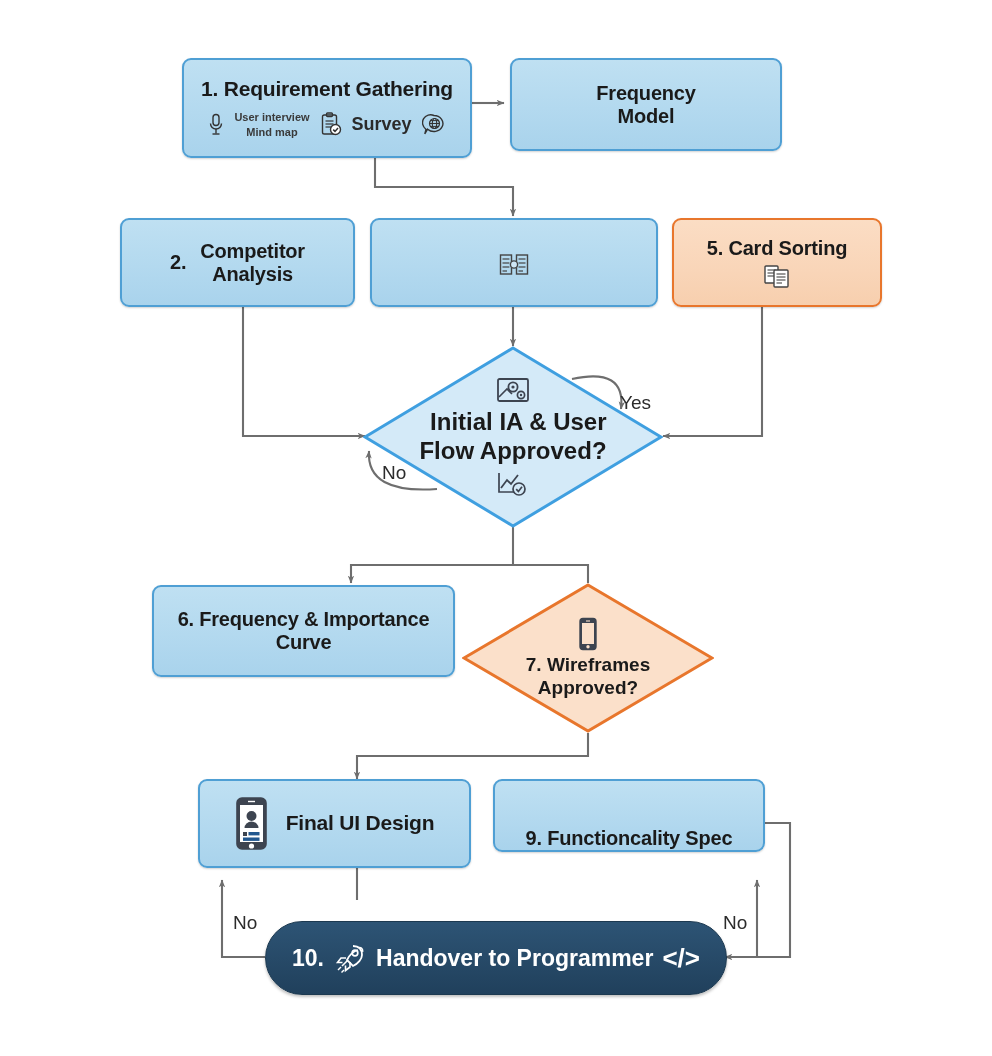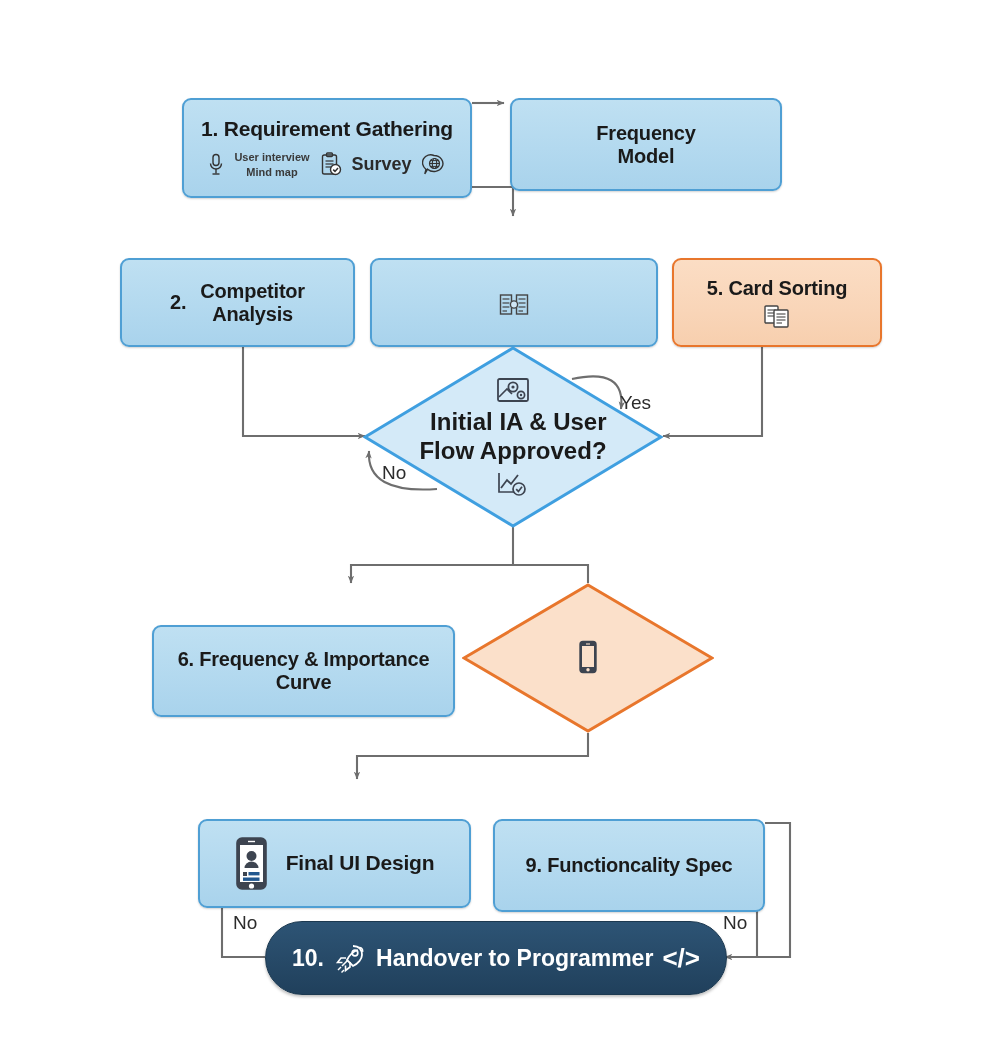--- a/index.html
+++ b/index.html
@@ -34,21 +34,20 @@
     color: #1a1a1a;
     font-weight: bold;
     line-height: 1.15;
   }
   
   .box {
     border-radius: 9px;
     border: 2px solid #4f9fd4;
     background: linear-gradient(180deg, #bfe0f2 0%, #b3d9ef 55%, #a9d3ec 100%);
     box-shadow: 0 1px 2px rgba(0,0,0,0.18);
-    margin-top: 40px;
   }
   .box.orange {
     border-color: #e8762c;
     background: linear-gradient(180deg, #fbddc4 0%, #f9d5b8 60%, #f7cfae 100%);
   }
   .box-inner {
     display: flex;
     flex-direction: column;
     align-items: center;
     justify-content: center;
@@ -321,20 +320,24 @@
     </svg>
     <div class="diamond-label">
       <span class="icon" style="margin-bottom:3px;">
         <svg width="22" height="34" viewBox="0 0 22 34">
           <rect x="3" y="1.5" width="16" height="31" rx="3" fill="#3d4450" stroke="#3d4450" stroke-width="1.4"></rect>
           <rect x="5" y="6" width="12" height="21" fill="#fbe0ca"></rect>
           <line x1="9" y1="4" x2="13" y2="4" stroke="#fbe0ca" stroke-width="1.1"></line>
           <circle cx="11" cy="29.8" r="1.7" fill="#fbe0ca"></circle>
         </svg>
       </span>
+      <div style="font-size:19px;">
+        <span>7. Wireframes</span><br>
+        <span>Approved?</span>
+      </div>
     </div>
   </div>
 
   <div class="node box" style="left:198px; top:779px; width:273px; height:89px;">
     <div class="box-inner">
       <div class="row-inline" style="gap:18px;">
         <span class="icon">
           <svg width="33" height="55" viewBox="0 0 33 55">
             <rect x="2" y="2" width="29" height="51" rx="5" fill="#3d4450" stroke="#3d4450" stroke-width="1.6"></rect>
             <rect x="5" y="9" width="23" height="37" fill="#ffffff"></rect>
@@ -345,21 +348,21 @@
             <rect x="8" y="36" width="4" height="4" fill="#3d4450"></rect>
             <rect x="13.5" y="36" width="11" height="3.4" fill="#21578f"></rect>
             <rect x="8" y="41.5" width="16.5" height="3.4" fill="#21578f"></rect>
           </svg>
         </span>
         <span class="title-md" style="font-size:21px;">Final UI Design</span>
       </div>
     </div>
   </div>
 
-  <div class="node box" style="left:493px; top:779px; width:272px; height:93px;">
+  <div class="node box" style="left:493px; top:779px; width:272px; height:73px;align-items:flex-end;">
     <div class="box-inner">
       <div class="title-md">9. Functioncality Spec</div>
     </div>
   </div>
 
   <div class="edge-label" style="left:233px; top:912px;">No</div>
   <div class="edge-label" style="left:723px; top:912px;">No</div>
 
   <div class="pill" style="left:265px; top:921px; width:460px; height:72px;">
     <span>10.</span>

